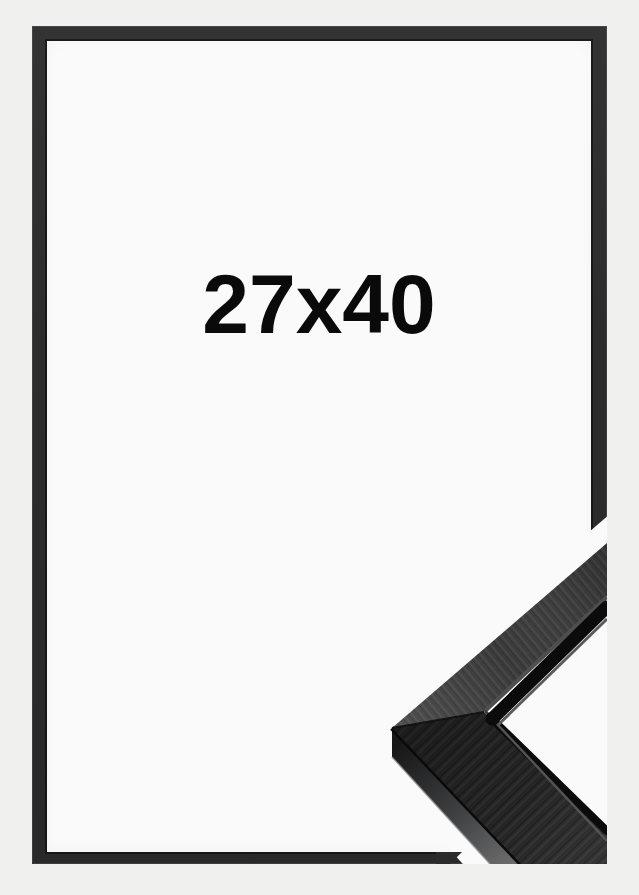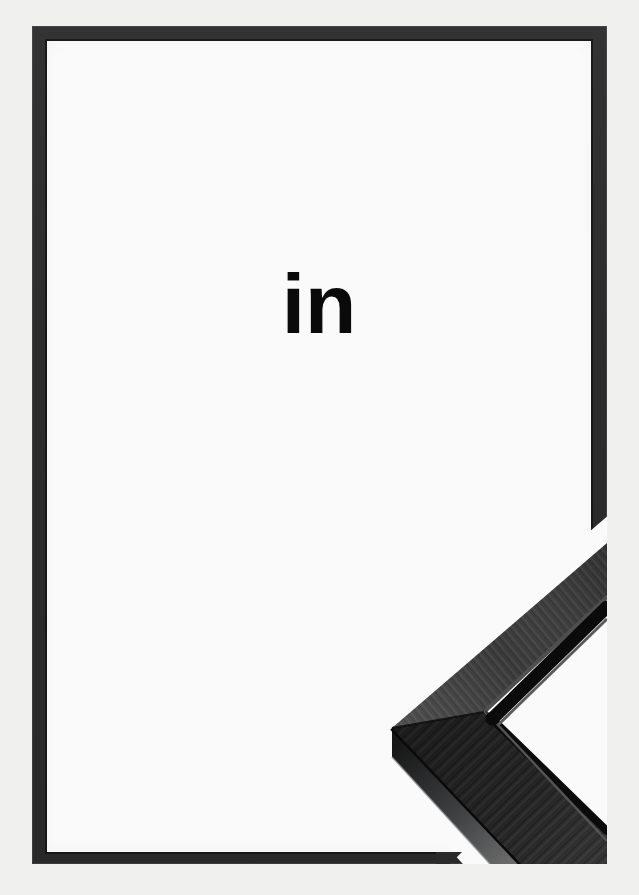--- a/index.html
+++ b/index.html
@@ -27,21 +27,21 @@
 </head>
 <body>
 
 <div class="stage">
 
   <div class="frame">
     <div class="mat"></div>
   </div>
 
   <div class="size-label">
-    <div>in</div>
+    <div>27x40</div>
   </div>
 
   <svg class="corner-svg" viewBox="0 0 639 895" xmlns="http://www.w3.org/2000/svg">
     <defs>
       <clipPath id="clipFrame">
           <rect x="32" y="26" width="575" height="838"></rect>
         </clipPath>
       <linearGradient id="sideGrad" gradientUnits="userSpaceOnUse" x1="400" y1="745" x2="505" y2="868">
         <stop offset="0" stop-color="#181818"></stop>
         <stop offset="0.55" stop-color="#3e4042"></stop>

